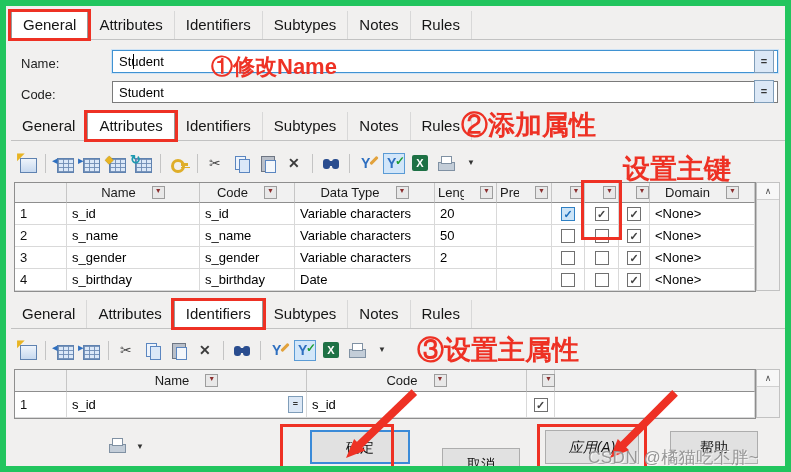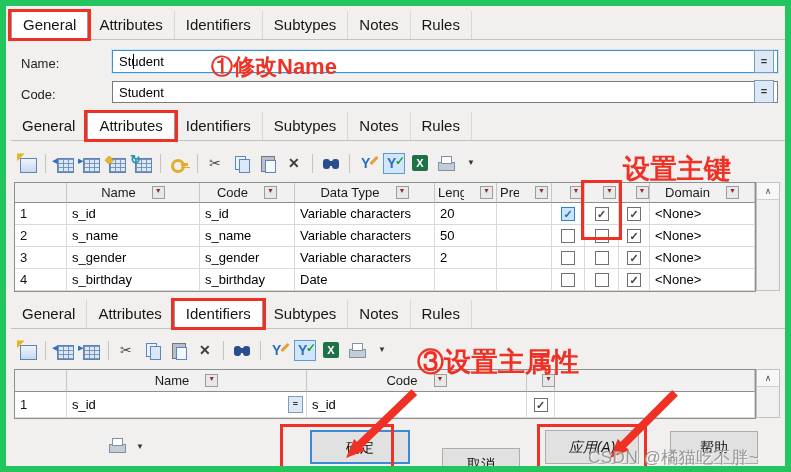--- a/index.html
+++ b/index.html
@@ -144,20 +144,21 @@
   <div class="anno" style="left:205px; top:46px; font-size:22px;">①修改Name</div>
 
   <div class="tabstrip" style="left:5px; top:104px;">
     <div class="tab">General</div>
     <div class="tab active"><span>Attributes</span><div class="hl"></div></div>
     <div class="tab">Identifiers</div>
     <div class="tab">Subtypes</div>
     <div class="tab">Notes</div>
     <div class="tab">Rules</div>
   </div>
+  <div class="anno" style="left:455px; top:101px; font-size:27px;">②添加属性</div>
   <div class="anno" style="left:617px; top:145px; font-size:27px;">设置主键</div>
 
   <div class="tb" style="left:10px; top:145px;">
     <span class="ic ic-props"></span>
     <span class="tsep"></span>
     <span class="ic ic-grid g-ins"></span>
     <span class="ic ic-grid g-add"></span>
     <span class="ic ic-grid g-dia"></span>
     <span class="ic ic-grid g-cyc"></span>
     <span class="tsep"></span>
@@ -310,21 +311,21 @@
     <span class="ic ic-del"></span>
     <span class="tsep"></span>
     <span class="ic ic-find"></span>
     <span class="tsep"></span>
     <span class="ic ic-filter"></span>
     <span class="ic ic-filterok"></span>
     <span class="ic ic-excel"></span>
     <span class="ic ic-print"></span>
     <span class="ic ic-caret"></span>
   </div>
-  <div class="anno" style="left:411px; top:326px; font-size:27px;margin-top:12px;">③设置主属性</div>
+  <div class="anno" style="left:411px; top:326px; font-size:27px;">③设置主属性</div>
 
   <div class="grid" style="left:8px; top:363px; width:742px; grid-template-columns:52px 240px 220px 28px 200px; grid-template-rows:22px 26px;">
     <div class="hc"></div>
     <div class="hc">
         <span class="hlbl">Name</span>
         <span class="hdd"></span>
       </div>
     <div class="hc">
         <span class="hlbl">Code</span>
         <span class="hdd"></span>

